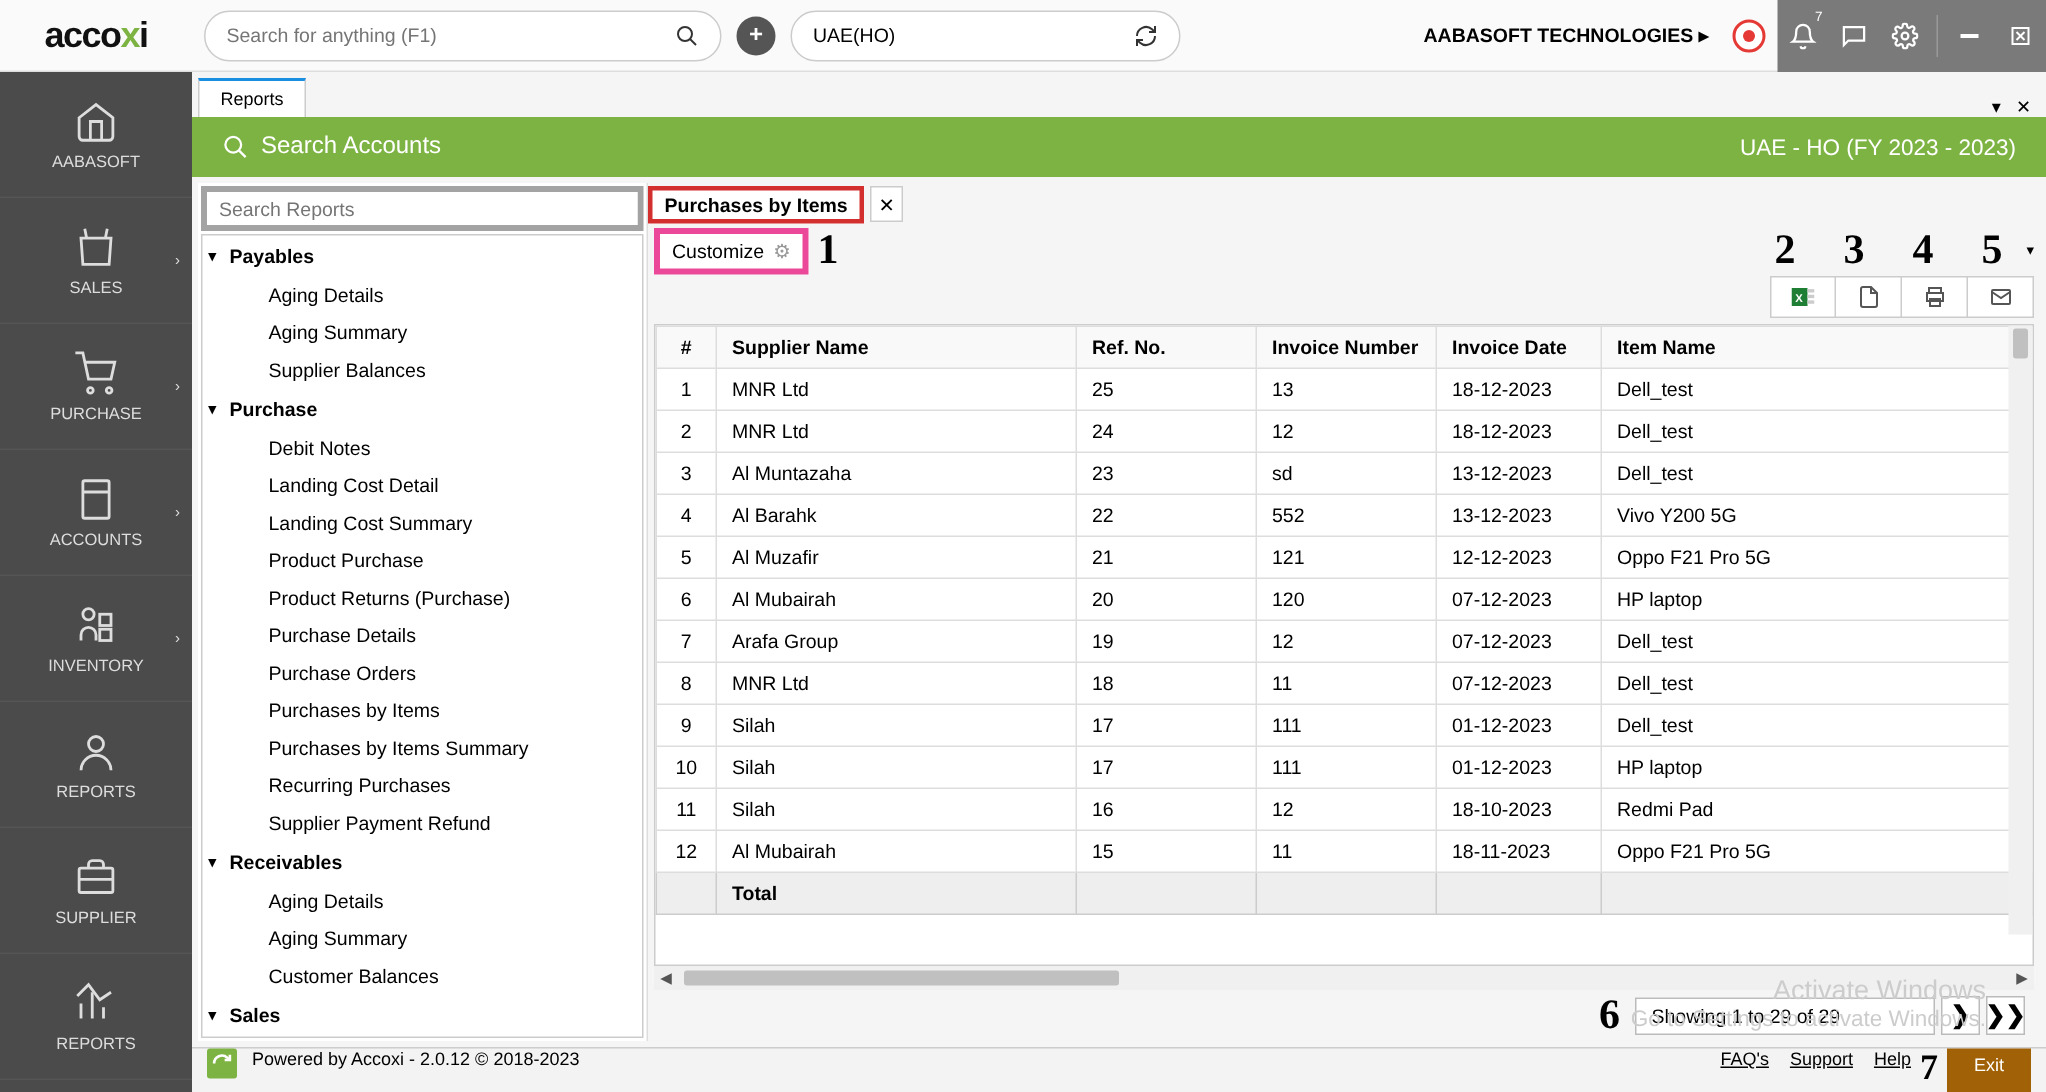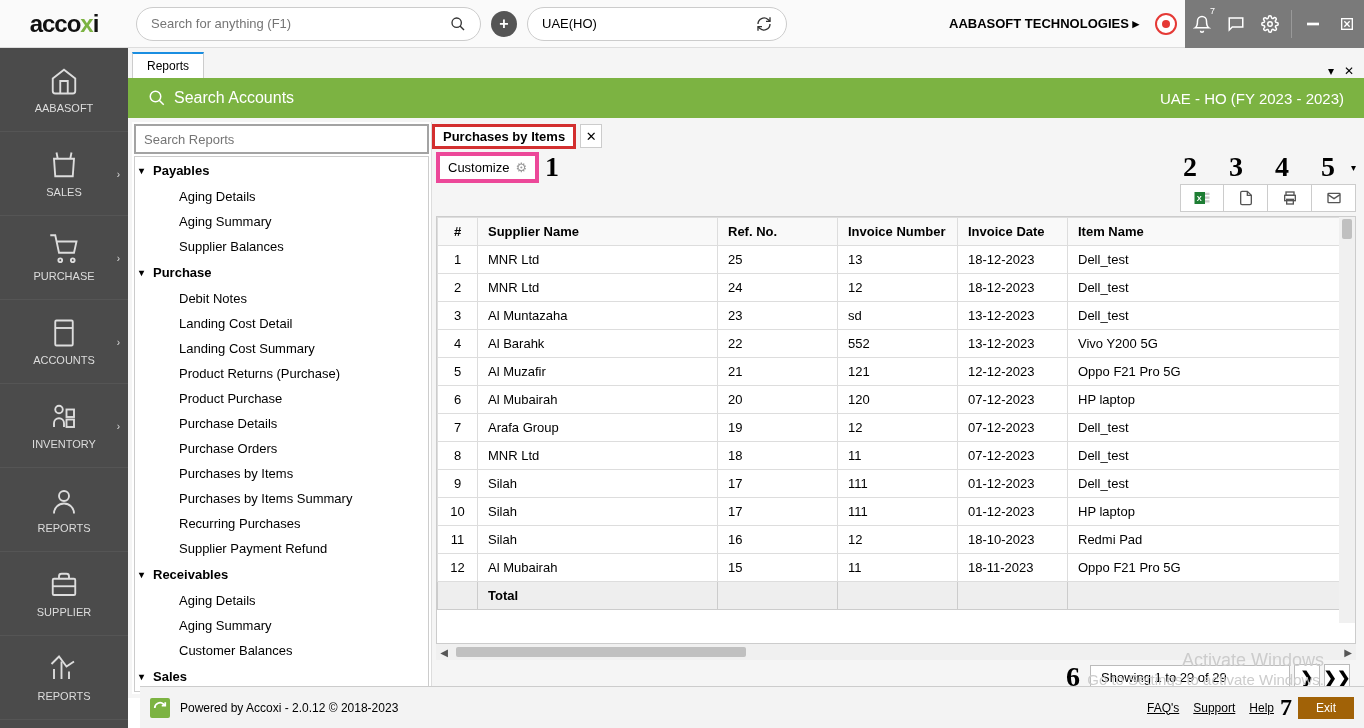--- a/index.html
+++ b/index.html
@@ -35,21 +35,21 @@
 .tab.active { border-top: 2px solid #1a8ee1; }
 .minmax { margin-left: auto; padding-right: 10px; font-size: 12px; }
 
 .greenbar { height: 40px; background: #7cb342; color: #fff; display: flex; align-items: center; padding: 0 20px; font-size: 16px; }
 .greenbar .fy { margin-left: auto; font-size: 15px; }
 
 .content-row { display: flex; height: calc(100% - 70px); }
 
 
 .tree-pane { width: 300px; display: flex; flex-direction: column; border-right: 1px solid #ddd; background: #fff; margin: 4px 0 4px 4px; }
-.tree-search { height: 30px; border: 2px solid #a3a3a3; margin: 2px; }
+.tree-search { height: 30px; border: 4px solid #a3a3a3; margin: 2px; }
 .tree-search input { width: 100%; height: 100%; border: none; padding: 0 8px; font-size: 13px; outline: none; }
 .tree-scroll { flex: 1; overflow-y: auto; border: 1px solid #ccc; margin: 0 2px 2px 2px; }
 .tree-group { font-weight: 600; font-size: 13px; padding: 6px 8px 6px 18px; position: relative; }
 .tree-group::before { content: "▾"; position: absolute; left: 4px; font-size: 10px; top: 8px; transform: rotate(-90deg); }
 .tree-group.open::before { transform: none; }
 .tree-leaf { font-size: 13px; padding: 5px 8px 5px 44px; cursor: pointer; }
 
 
 .report-pane { flex: 1; display: flex; flex-direction: column; margin: 4px 4px 4px 0; }
 .report-tabs { height: 28px; display: flex; align-items: center; }
@@ -81,21 +81,21 @@
 .pager-row { height: 34px; display: flex; align-items: center; justify-content: flex-end; padding: 0 10px; gap: 4px; }
 .pager-row .num-label { margin-right: 6px; }
 .pager-info { border: 1px solid #bbb; padding: 4px 10px; font-size: 13px; width: 200px; background: #fff; }
 .pager-btn { width: 26px; height: 26px; border: 1px solid #bbb; display: flex; align-items: center; justify-content: center; font-weight: 700; background: #fff; cursor: pointer; }
 
 
 .watermark { position: absolute; right: 40px; bottom: 10px; color: #ccc; font-size: 15px; text-align: right; pointer-events: none; }
 .watermark .big { font-size: 18px; }
 
 
-.footer { position: absolute; bottom: 0; left: 128px; right: 0; height: 42px; background: #f3f3f3; border-top: 1px solid #ccc; display: flex; align-items: center; padding: 0 10px; font-size: 12px; margin-left: 12px; }
+.footer { position: absolute; bottom: 0; left: 128px; right: 0; height: 30px; background: #f3f3f3; border-top: 1px solid #ccc; display: flex; padding: 0 10px; font-size: 12px; }
 .footer .refresh { width: 20px; height: 20px; background: #7cb342; border-radius: 2px; display: flex; align-items: center; justify-content: center; color: #fff; margin-right: 10px; }
 .footer .links { margin-left: auto; display: flex; gap: 14px; text-decoration: underline; }
 .footer .num7 { font-family: 'Times New Roman', serif; font-size: 24px; font-weight: 900; margin: 0 6px; }
 .exit-btn { background: #a16207; color: #fff; padding: 4px 18px; font-size: 12px; cursor: pointer; }
 </style>
 </head>
 <body>
 
 <div class="topbar">
   <div class="logo">
@@ -249,22 +249,22 @@
       </div>
       <div class="tree-scroll">
         <div class="tree-group open">Payables</div>
         <div class="tree-leaf">Aging Details</div>
         <div class="tree-leaf">Aging Summary</div>
         <div class="tree-leaf">Supplier Balances</div>
         <div class="tree-group open">Purchase</div>
         <div class="tree-leaf">Debit Notes</div>
         <div class="tree-leaf">Landing Cost Detail</div>
         <div class="tree-leaf">Landing Cost Summary</div>
+        <div class="tree-leaf">Product Purchase</div>
         <div class="tree-leaf">Product Returns (Purchase)</div>
-        <div class="tree-leaf">Product Purchase</div>
         <div class="tree-leaf">Purchase Details</div>
         <div class="tree-leaf">Purchase Orders</div>
         <div class="tree-leaf">Purchases by Items</div>
         <div class="tree-leaf">Purchases by Items Summary</div>
         <div class="tree-leaf">Recurring Purchases</div>
         <div class="tree-leaf">Supplier Payment Refund</div>
         <div class="tree-group open">Receivables</div>
         <div class="tree-leaf">Aging Details</div>
         <div class="tree-leaf">Aging Summary</div>
         <div class="tree-leaf">Customer Balances</div>

